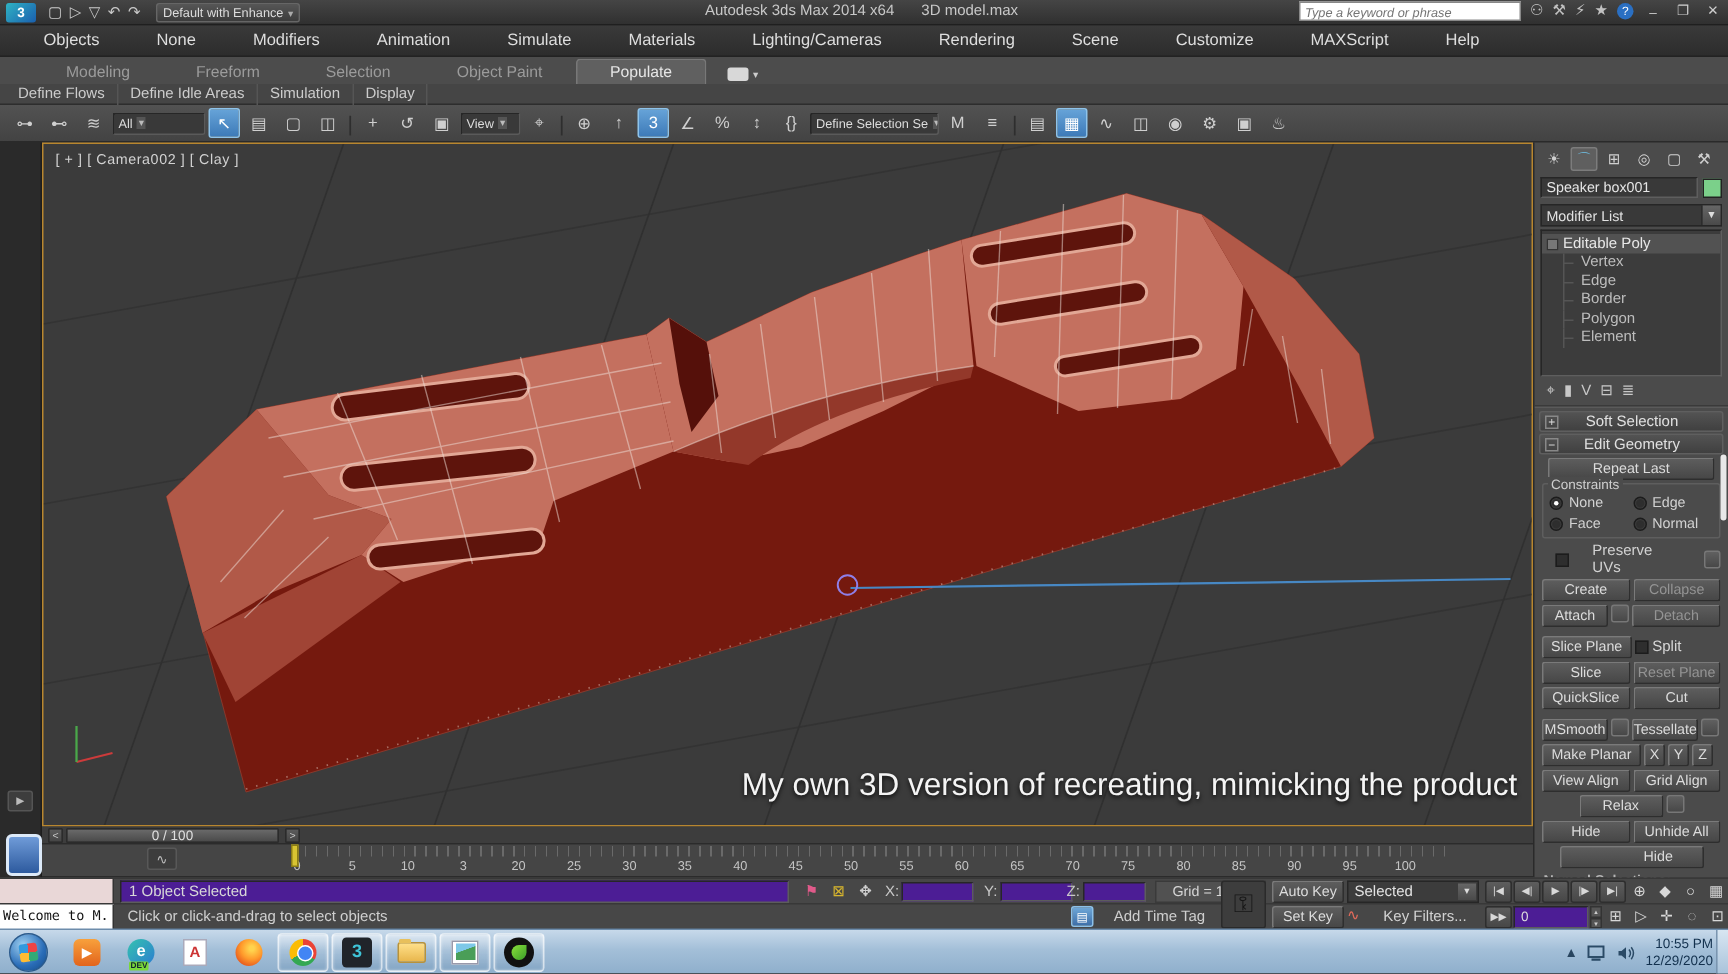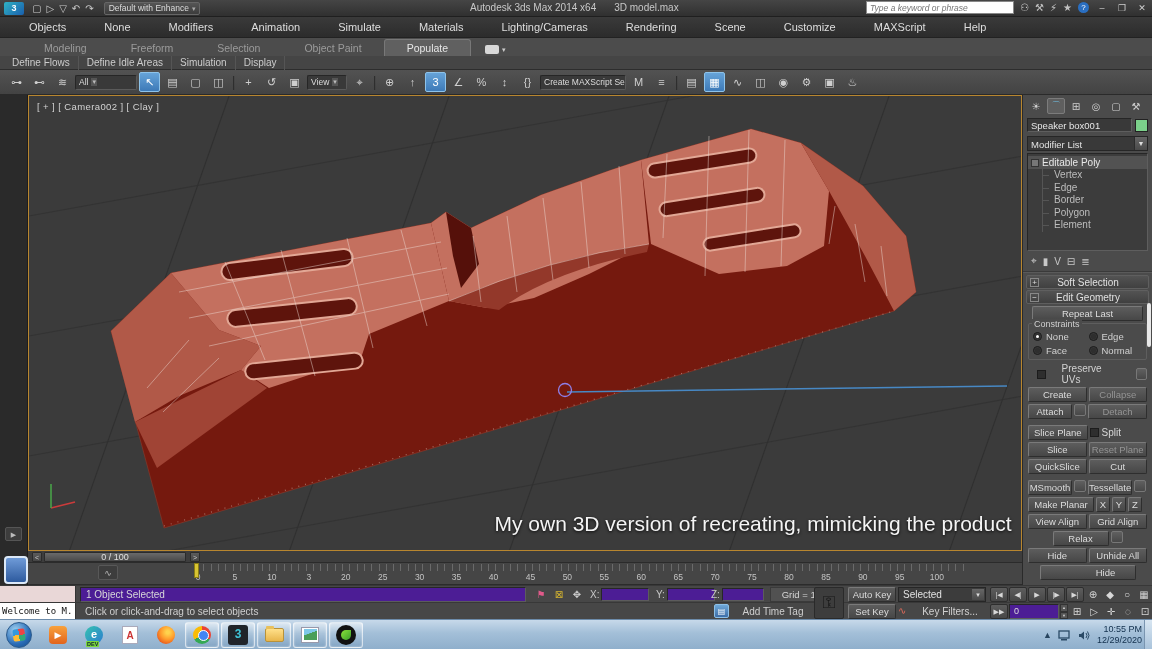--- a/index.html
+++ b/index.html
@@ -255,21 +255,21 @@
       <div class="tbi dd" style="width: 40px;">View</div>
       <div class="tbi">⌖</div>
       <div class="tbi sep">|</div>
       <div class="tbi">⊕</div>
       <div class="tbi">↑</div>
       <div class="tbi active">3</div>
       <div class="tbi">∠</div>
       <div class="tbi">%</div>
       <div class="tbi">↕</div>
       <div class="tbi">{}</div>
-      <div class="tbi dd" style="width: 86px;">Create MAXScript Se</div>
+      <div class="tbi dd" style="width: 86px;">Define Selection Se</div>
       <div class="tbi">M</div>
       <div class="tbi">≡</div>
       <div class="tbi sep">|</div>
       <div class="tbi">▤</div>
       <div class="tbi active">▦</div>
       <div class="tbi">∿</div>
       <div class="tbi">◫</div>
       <div class="tbi">◉</div>
       <div class="tbi">⚙</div>
       <div class="tbi">▣</div>

